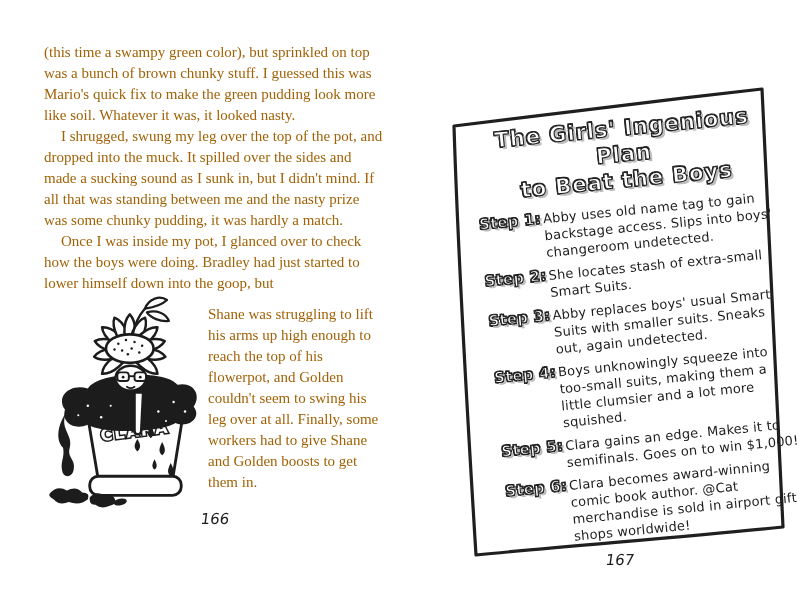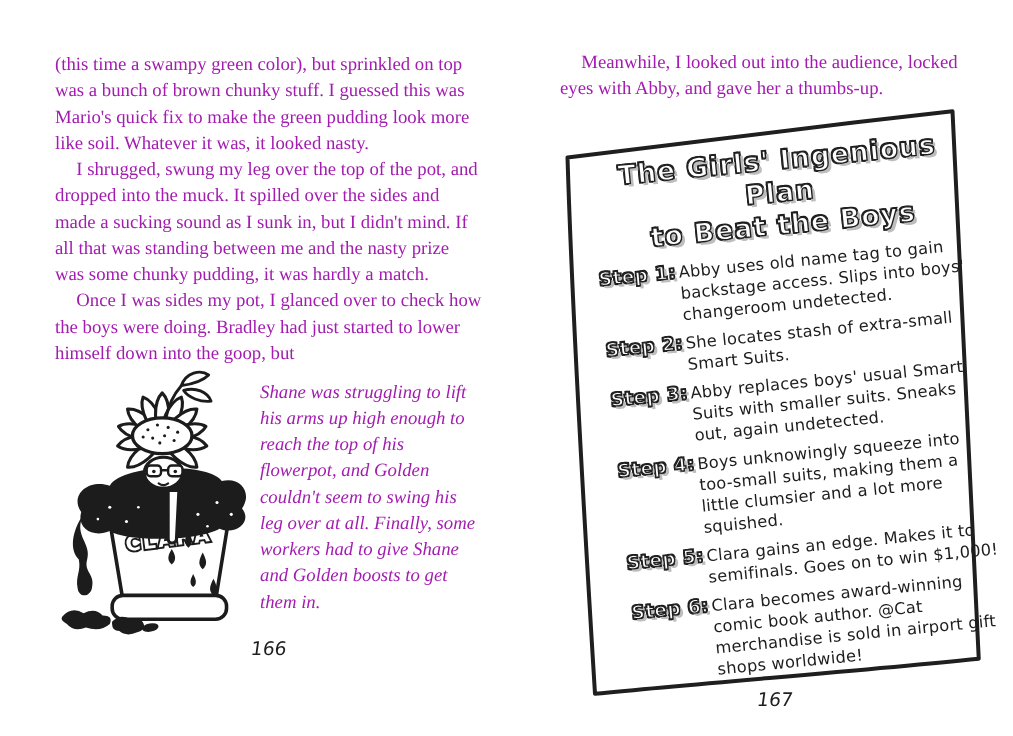--- a/index.html
+++ b/index.html
@@ -1,24 +1,24 @@
 <!DOCTYPE html>
 <html><head>
 <meta charset="utf-8">
 <style>
   html,body{margin:0;padding:0;background:#fff;}
   .screen{position:relative;width:810px;height:589px;background:#fff;overflow:hidden;
           font-family:"Liberation Serif",serif;color:#262626;}
   
   .page-left{position:absolute;left:44px;top:42px;width:342px;}
-  .body{margin:0;font-size:15px;line-height:21px;color:#a21caf;}
+  .body{margin:0;font-size:15px;line-height:21px;color:#a16207;}
   .indent{text-indent:17px;}
   .figure-row{display:flex;align-items:flex-start;}
   .fig{width:162px;height:214px;flex:none;}
-  .side-text{width:178px;padding-top:10px;padding-left:2px;font-style:italic;}
+  .side-text{width:178px;padding-top:10px;padding-left:2px;}
   .pagenum{font-family:"DejaVu Sans",sans-serif;font-size:15px;color:#1f1f1f;
            transform:skewX(-8deg);text-align:center;}
   .pagenum-left{margin-top:2px;}
   
   .page-right{position:absolute;left:448px;top:40px;width:330px;}
   .pagenum-right{position:absolute;left:446px;top:551px;width:348px;}
   
   .planbox{position:absolute;left:446px;top:86px;width:348px;height:480px;}
   .planbox svg.border{position:absolute;left:0;top:0;}
   .plan-content{position:absolute;left:24px;top:44px;width:302px;
@@ -35,21 +35,21 @@
              letter-spacing:.2px;color:#1d1d1d;}
 </style>
 </head>
 <body>
 
 <div class="screen">
 
   <div class="page-left">
     <p class="body">(this time a swampy green color), but sprinkled on top was a bunch of brown chunky stuff. I guessed this was Mario's quick fix to make the green pudding look more like soil. Whatever it was, it looked nasty.</p>
     <p class="body indent">I shrugged, swung my leg over the top of the pot, and dropped into the muck. It spilled over the sides and made a sucking sound as I sunk in, but I didn't mind. If all that was standing between me and the nasty prize was some chunky pudding, it was hardly a match.</p>
-    <p class="body indent">Once I was sides my pot, I glanced over to check how the boys were doing. Bradley had just started to lower himself down into the goop, but</p>
+    <p class="body indent">Once I was inside my pot, I glanced over to check how the boys were doing. Bradley had just started to lower himself down into the goop, but</p>
 
     <div class="figure-row">
       <svg class="fig" viewBox="0 0 170 222">
 
         <g stroke="#1c1c1c" stroke-width="3" fill="#fff" stroke-linejoin="round" stroke-linecap="round">
           <path d="M42,104 L150,100 L135,193 L57,194 Z"></path>
           <rect x="48" y="190" width="96" height="20" rx="9"></rect>
         </g>
 
         <text x="60" y="153" transform="rotate(-7 60 153)" font-family="DejaVu Sans, sans-serif" font-size="17" font-weight="bold" letter-spacing="2" fill="#fff" stroke="#1c1c1c" stroke-width="3.2" paint-order="stroke">CLARA</text>
@@ -127,23 +127,20 @@
           <path d="M95,102 L104,102 L102,142 Q102,146 98,146 Q95,146 95,142 Z" fill="#fff" stroke="#1c1c1c" stroke-width="2.6" stroke-linejoin="round"></path>
           <path d="M98,151 c3,5 4.5,9 0,13 c-4.5,-4 -3,-8 0,-13" fill="#1c1c1c"></path>
         </g>
       </svg>
       <p class="body side-text">Shane was struggling to lift his arms up high enough to reach the top of his flowerpot, and Golden couldn't seem to swing his leg over at all. Finally, some workers had to give Shane and Golden boosts to get them in.</p>
     </div>
 
     <div class="pagenum pagenum-left">166</div>
   </div>
 
-  <div class="page-right">
-    <p class="body indent">Meanwhile, I looked out into the audience, locked eyes with Abby, and gave her a thumbs-up.</p>
-  </div>
 
   <div class="planbox">
     <svg class="border" width="348" height="480" viewBox="0 0 348 480">
       <path d="M8,40 C60,33 200,16 316,3 C322,120 330,300 337,441 C240,451 120,460 30,469 C22,340 12,170 8,40 Z" fill="#fff" stroke="#1f1f1f" stroke-width="3.2" stroke-linejoin="round" stroke-linecap="round"></path>
     </svg>
     <div class="plan-content">
       <div class="plan-title bubble">
         <div>The Girls' Ingenious Plan</div>
         <div>to Beat the Boys</div>
       </div>

